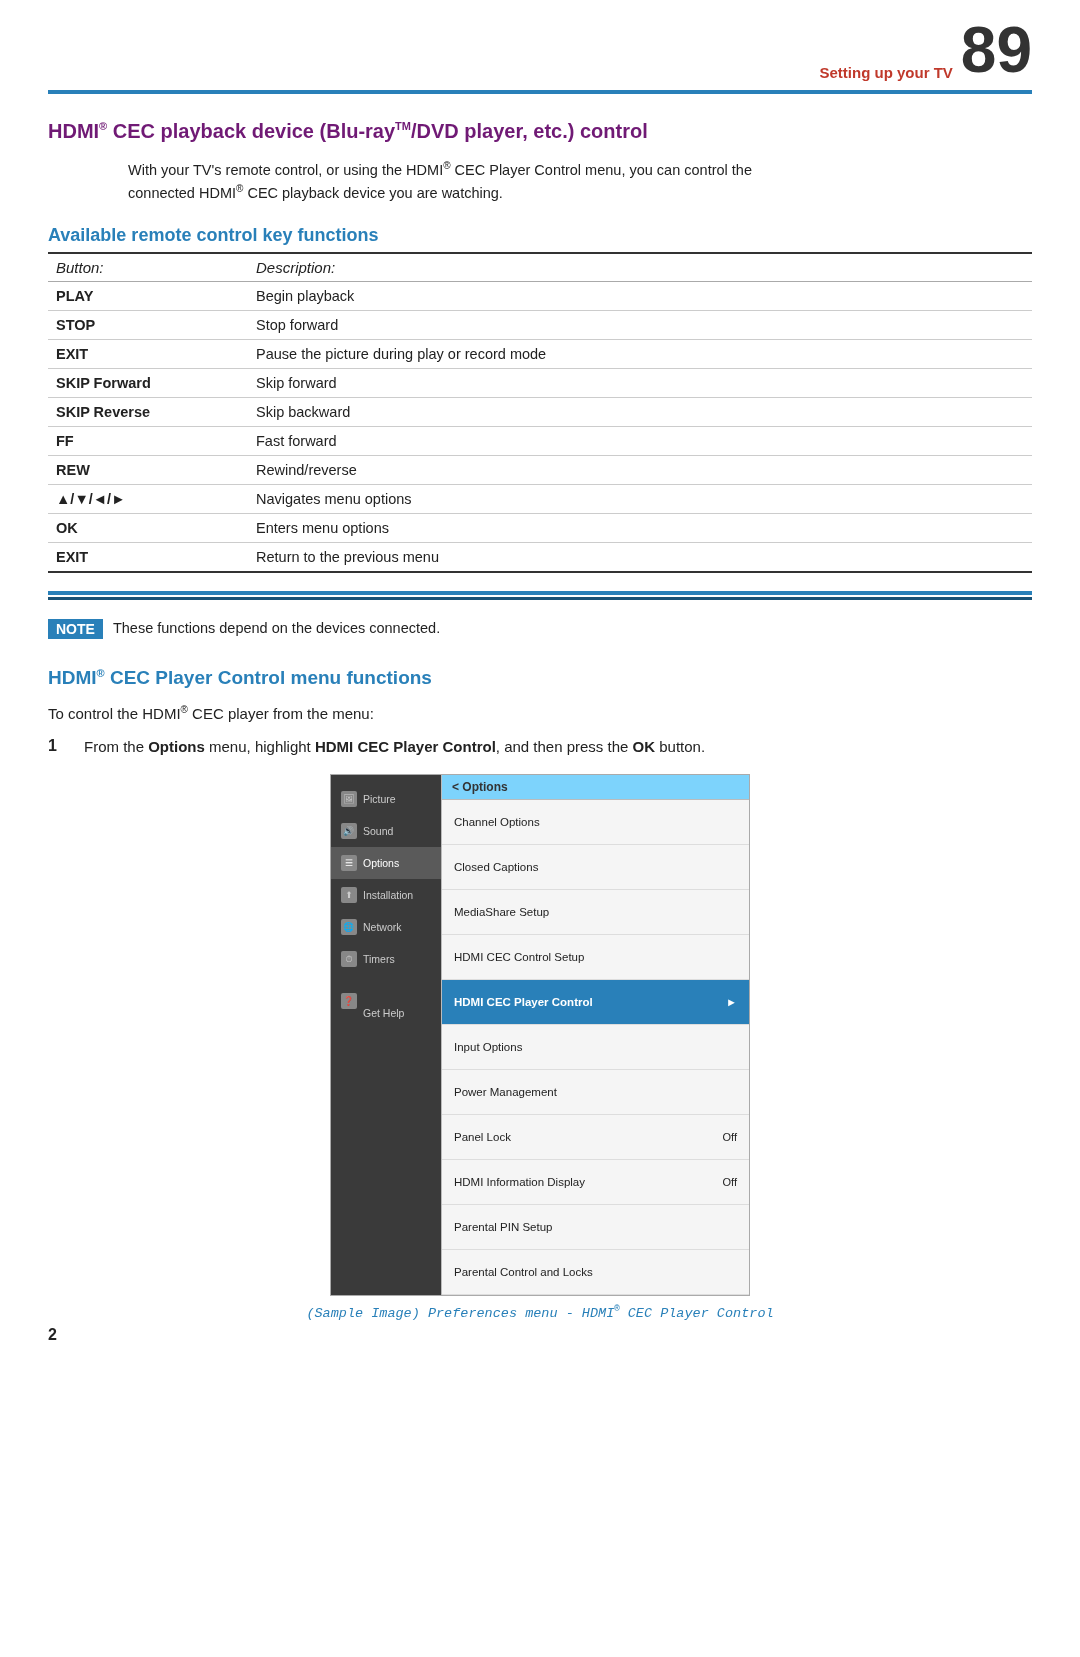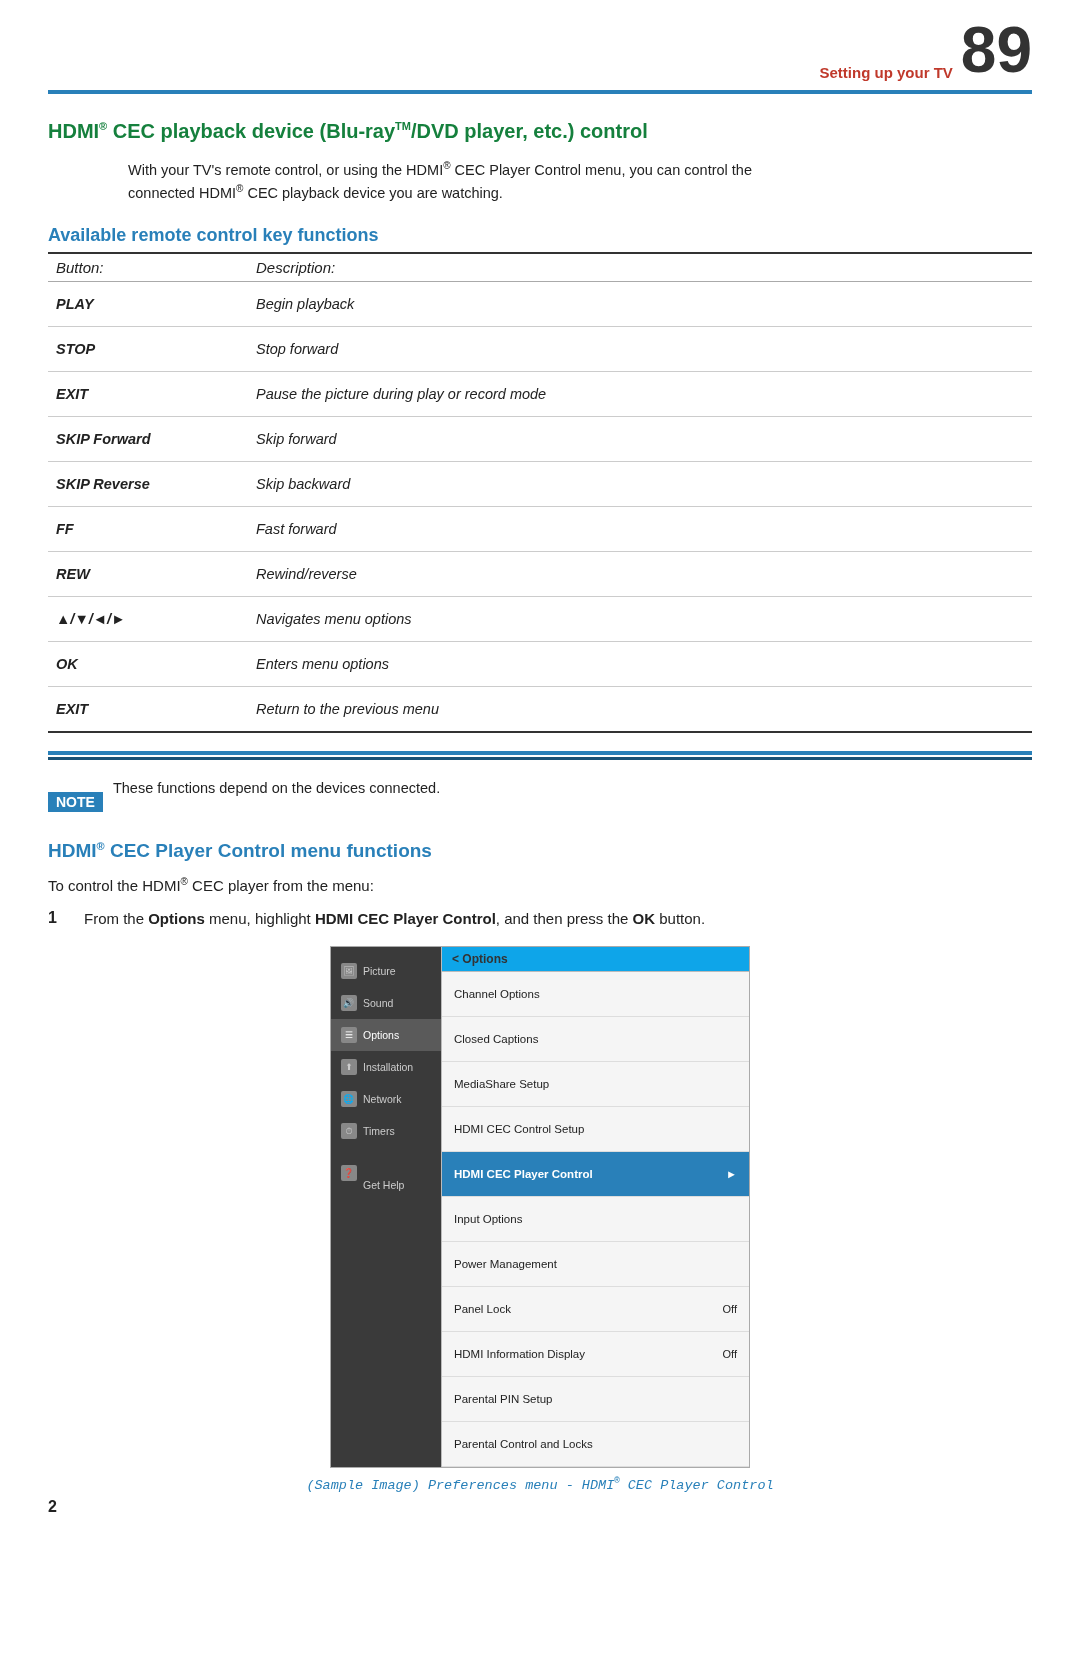--- a/index.html
+++ b/index.html
@@ -48,21 +48,21 @@
 
     
     .main-content {
       padding: 24px 48px 0 48px;
     }
 
     
     .section-title-main {
       font-size: 20px;
       font-weight: bold;
-      color: #15803d;
+      color: #701a75;
       margin-bottom: 14px;
       line-height: 1.3;
     }
 
     
     .intro-text {
       font-size: 14.5px;
       line-height: 1.55;
       color: #222;
       margin-left: 80px;
@@ -92,23 +92,22 @@
       text-align: left;
       font-style: italic;
       font-weight: normal;
       font-size: 15px;
     }
     .key-table thead tr th.col-btn {
       width: 200px;
     }
     .key-table tbody tr td {
       border-bottom: 1px solid #ccc;
-      padding: 14px 8px;
+      padding: 6px 8px;
       vertical-align: middle;
-      font-style: italic;
     }
     .key-table tbody tr:last-child td {
       border-bottom: 2px solid #333;
     }
     .key-table tbody tr td.col-btn {
       font-weight: bold;
       font-size: 14.5px;
     }
 
     
@@ -119,21 +118,21 @@
       padding: 0;
       gap: 10px;
     }
     .note-label {
       background: #2980b9;
       color: #fff;
       font-weight: bold;
       font-size: 14px;
       padding: 2px 8px;
       white-space: nowrap;
-      margin-top: 14px;
+      margin-top: 1px;
     }
     .note-text {
       font-size: 14.5px;
       color: #222;
       line-height: 1.5;
     }
 
     
     .section2-title {
       font-size: 19px;
@@ -206,21 +205,21 @@
       align-items: center;
       justify-content: center;
       flex-shrink: 0;
     }
     .menu-right {
       flex: 1;
       background: #f5f5f5;
       border-left: 1.5px solid #bbb;
     }
     .menu-right-header {
-      background: #0ea5e9;
+      background: #7dd3fc;
       padding: 5px 10px;
       font-size: 12px;
       font-weight: bold;
       color: #333;
       border-bottom: 1px solid #bbb;
     }
     .menu-right-item {
       padding: 16px 12px;
       font-size: 11.5px;
       color: #222;

